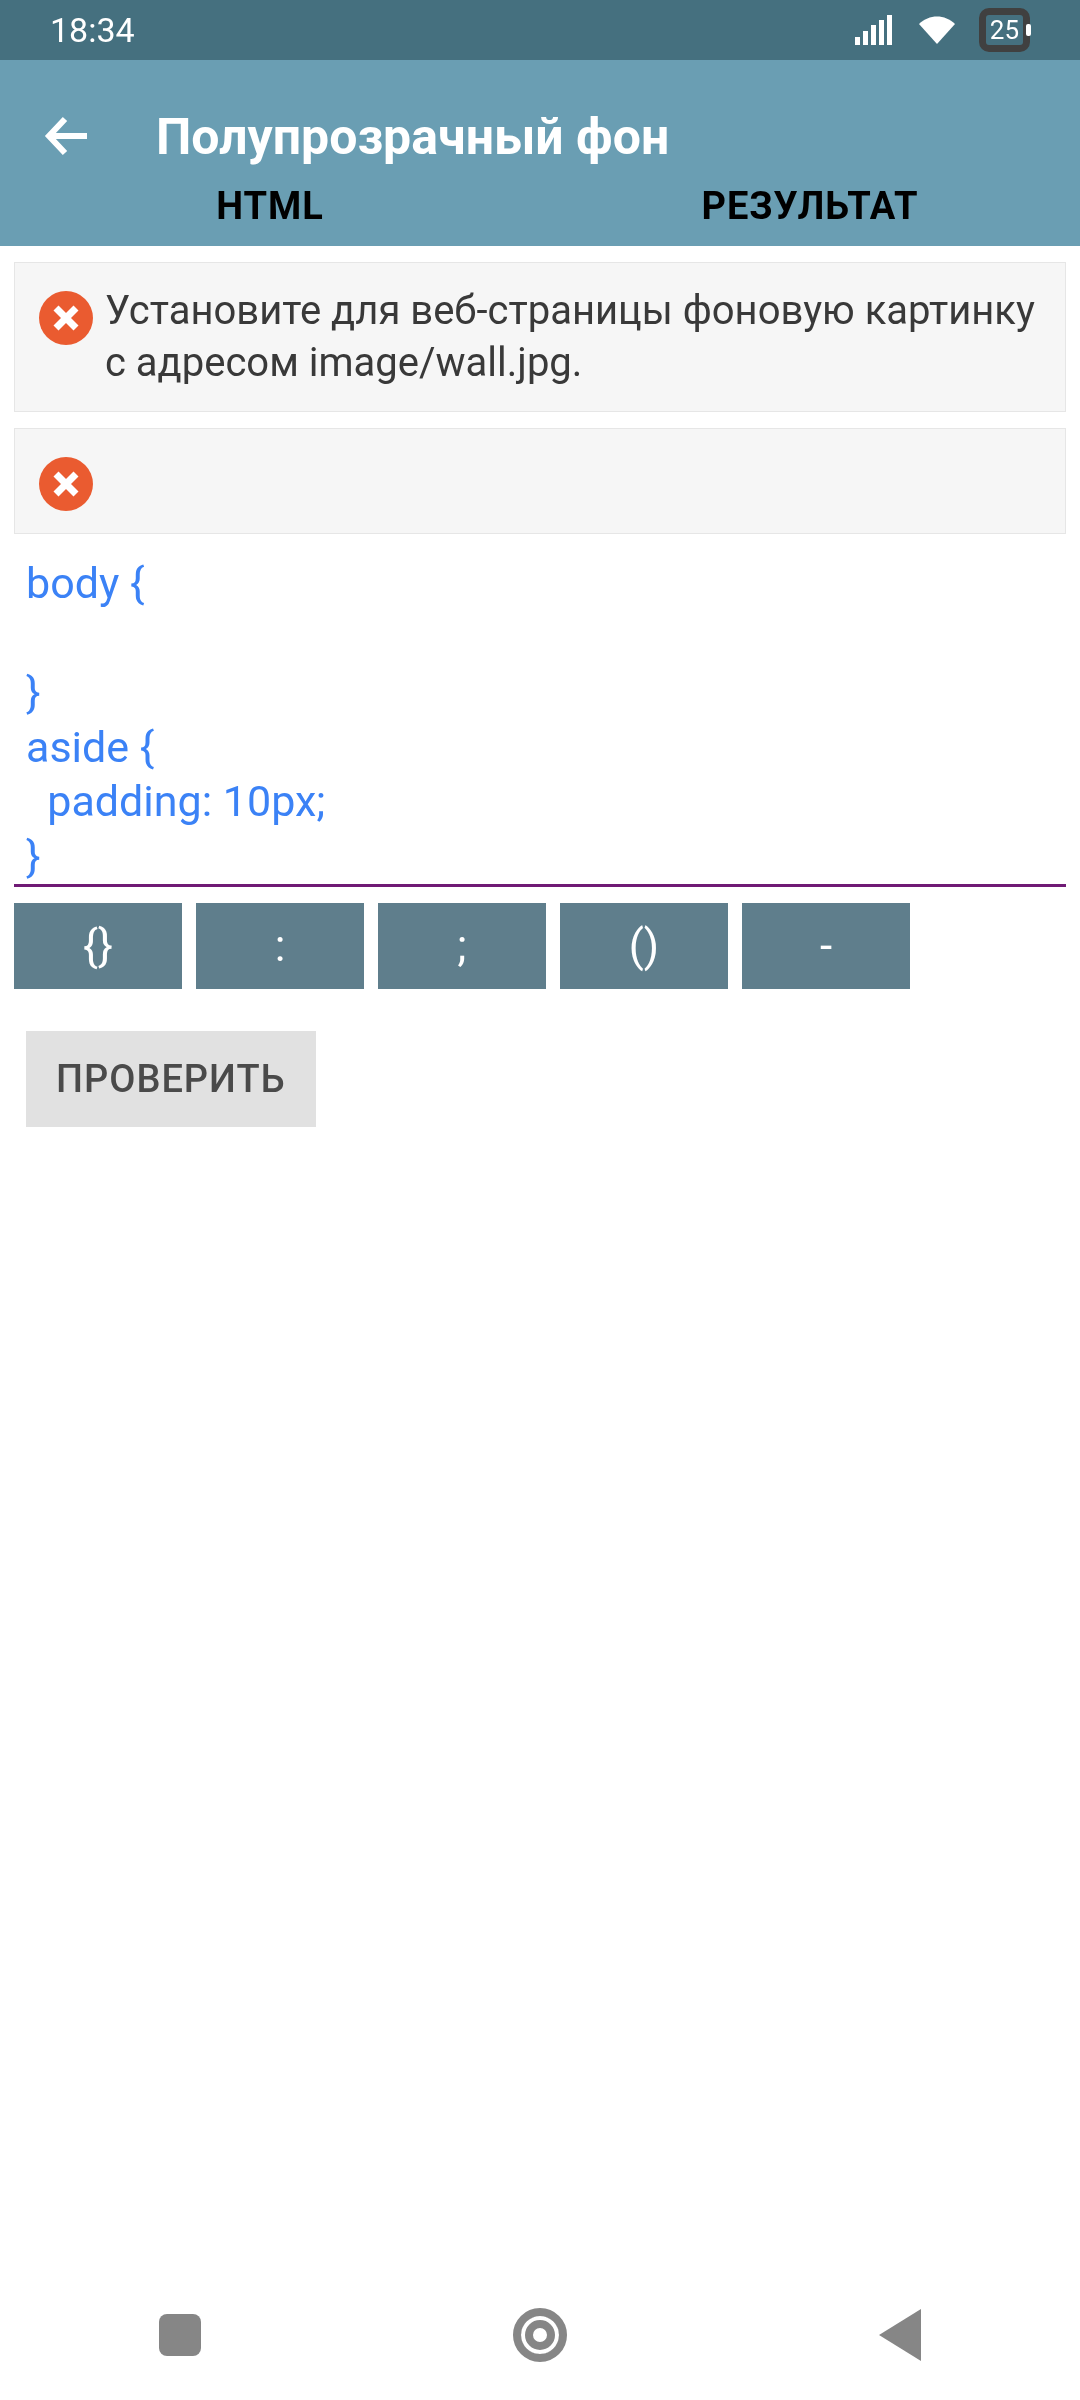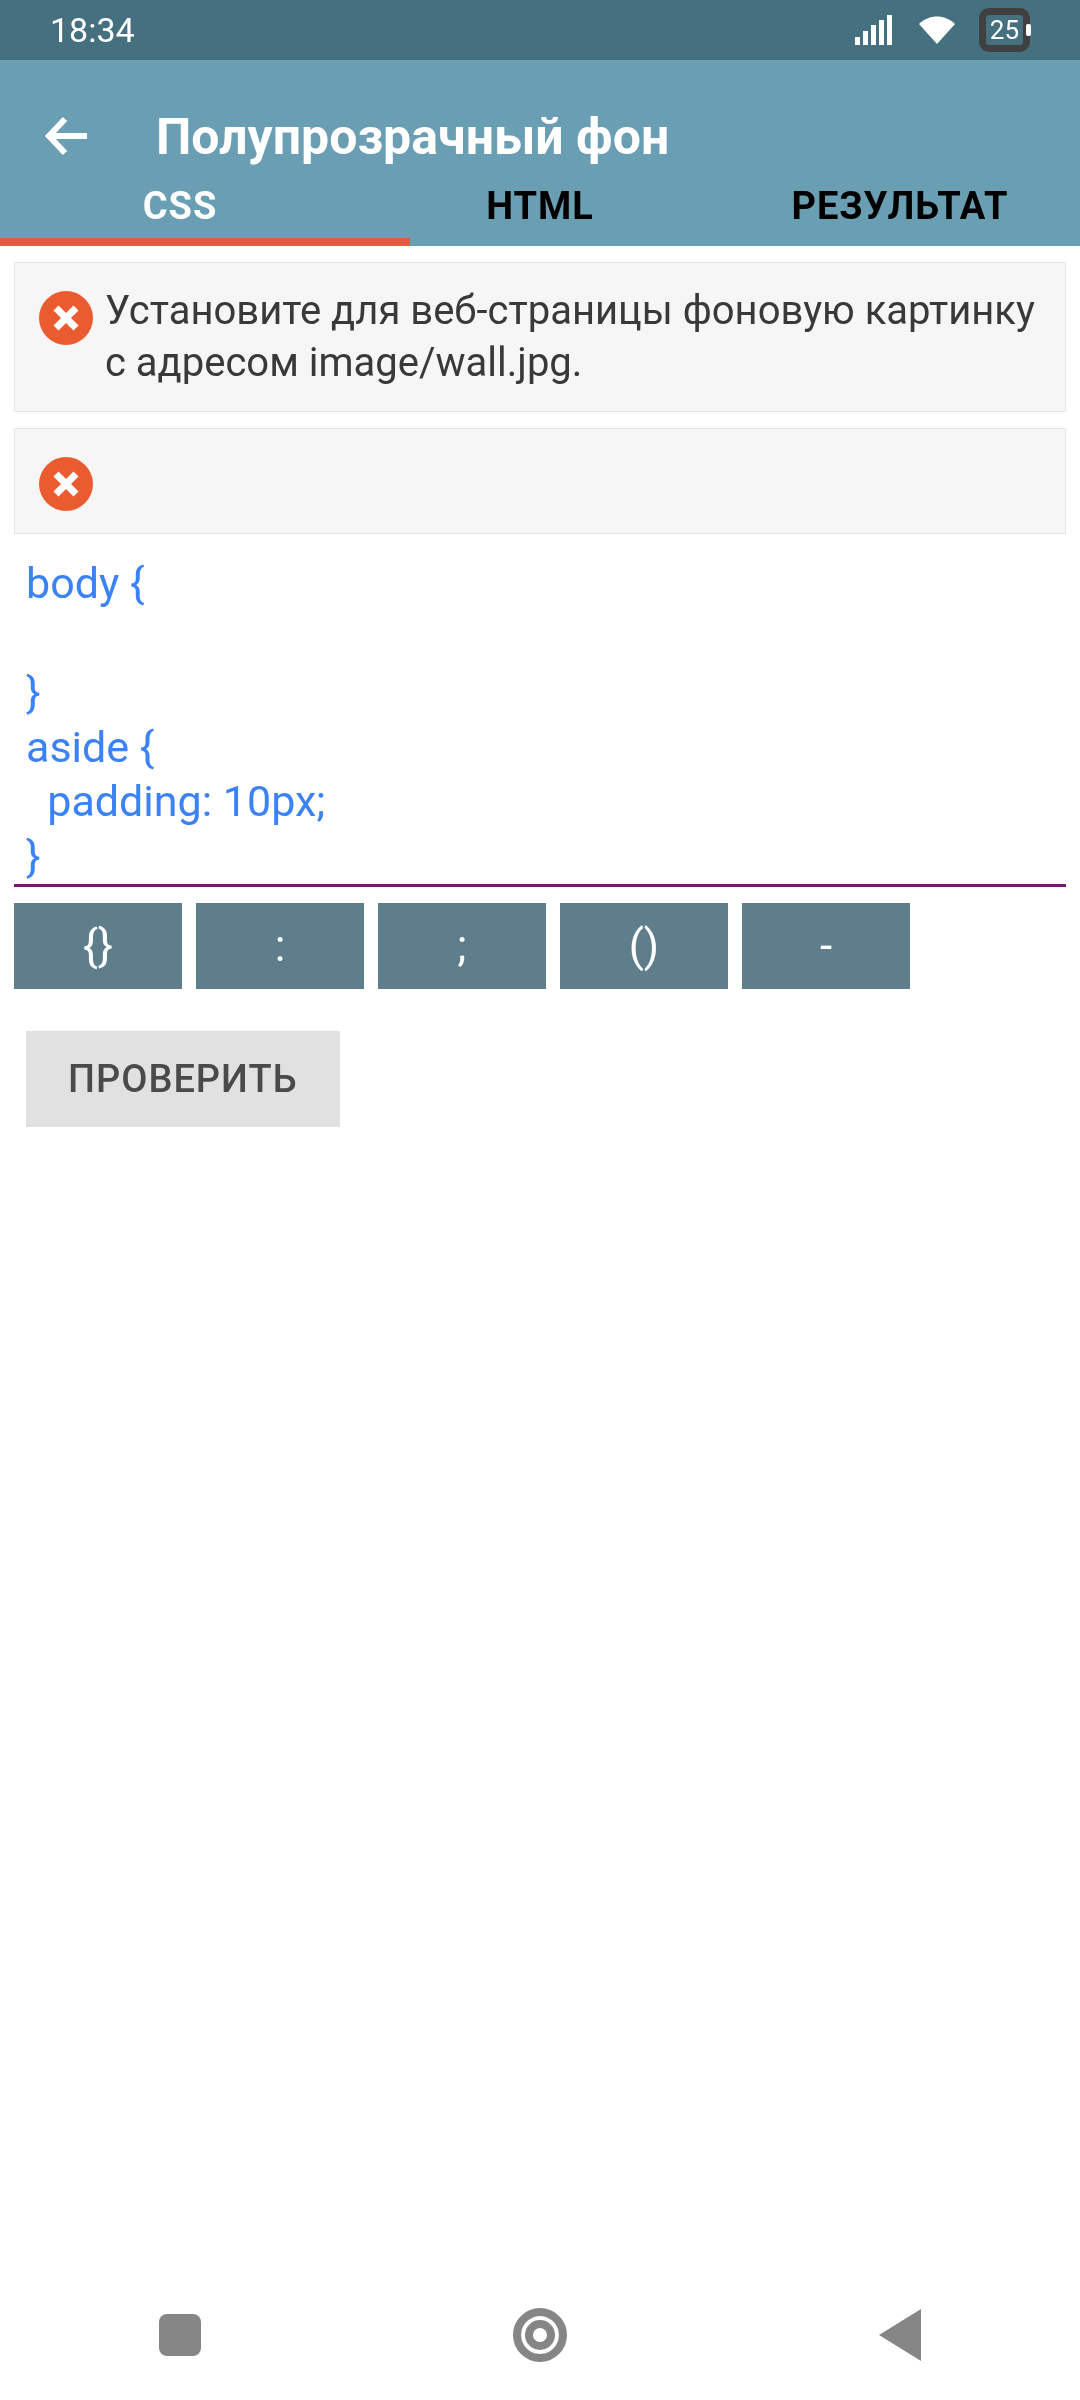--- a/index.html
+++ b/index.html
@@ -105,21 +105,21 @@
   }
 
   
   .actions {
     display: flex; justify-content: space-between;
     padding: 42px 26px 0 26px;
   }
   .action-btn {
     background: #e1e1e1; color: #4a4a4a;
     font-size: 38px; font-weight: 500; letter-spacing: 1px;
-    padding: 26px 42px;
+    padding: 26px 30px;
   }
 
   
   .nav-bar {
     position: absolute; left: 0; right: 0; bottom: 0;
     height: 130px; background: #ffffff;
     display: flex; align-items: center; justify-content: space-around;
   }
   .nav-item { width:60px; height:60px; display:flex; align-items:center; justify-content:center; }
   .nav-square { width: 42px; height: 42px; background:#868686; border-radius:8px; }
@@ -152,23 +152,20 @@
   <div class="app-bar-top">
     <div class="back-btn">
       <svg width="50" height="50" viewBox="0 0 50 50">
           <line x1="8" y1="25" x2="46" y2="25"></line>
           <polyline points="24,8 8,25 24,42"></polyline>
         </svg>
     </div>
     <div class="title">Полупрозрачный фон</div>
   </div>
   <div class="tabs">
-    <div class="tab active">
-        <span>CSS</span>
-      </div>
     <div class="tab">
         <span>HTML</span>
       </div>
     <div class="tab">
         <span>РЕЗУЛЬТАТ</span>
       </div>
   </div>
 </div>
 
 <div class="content">

